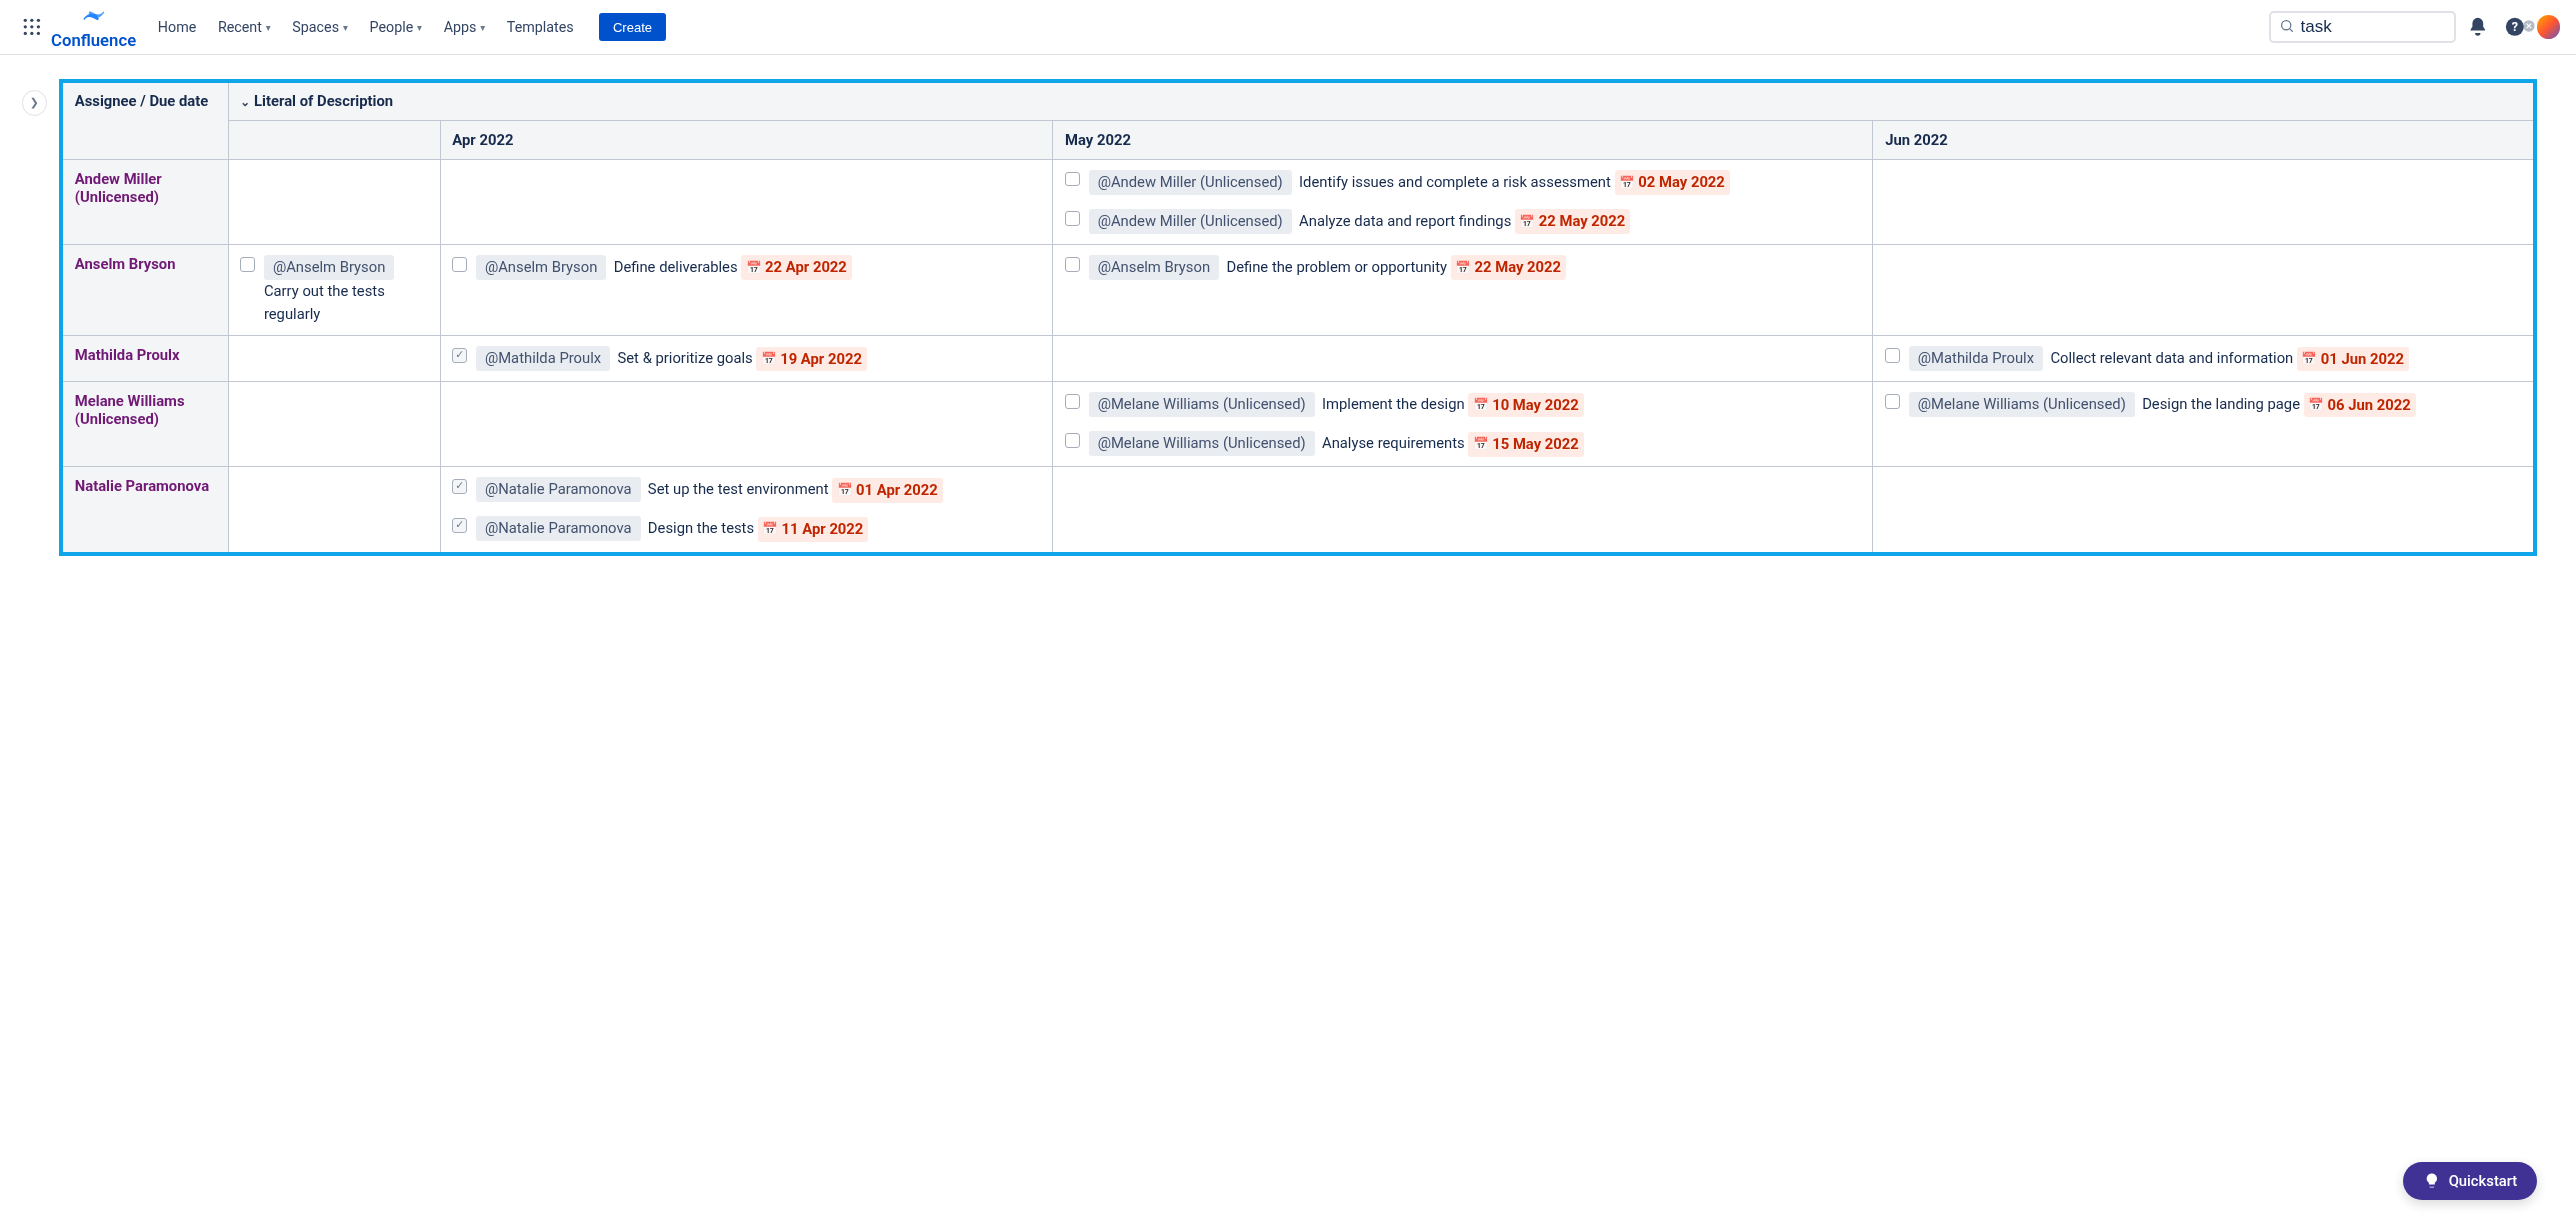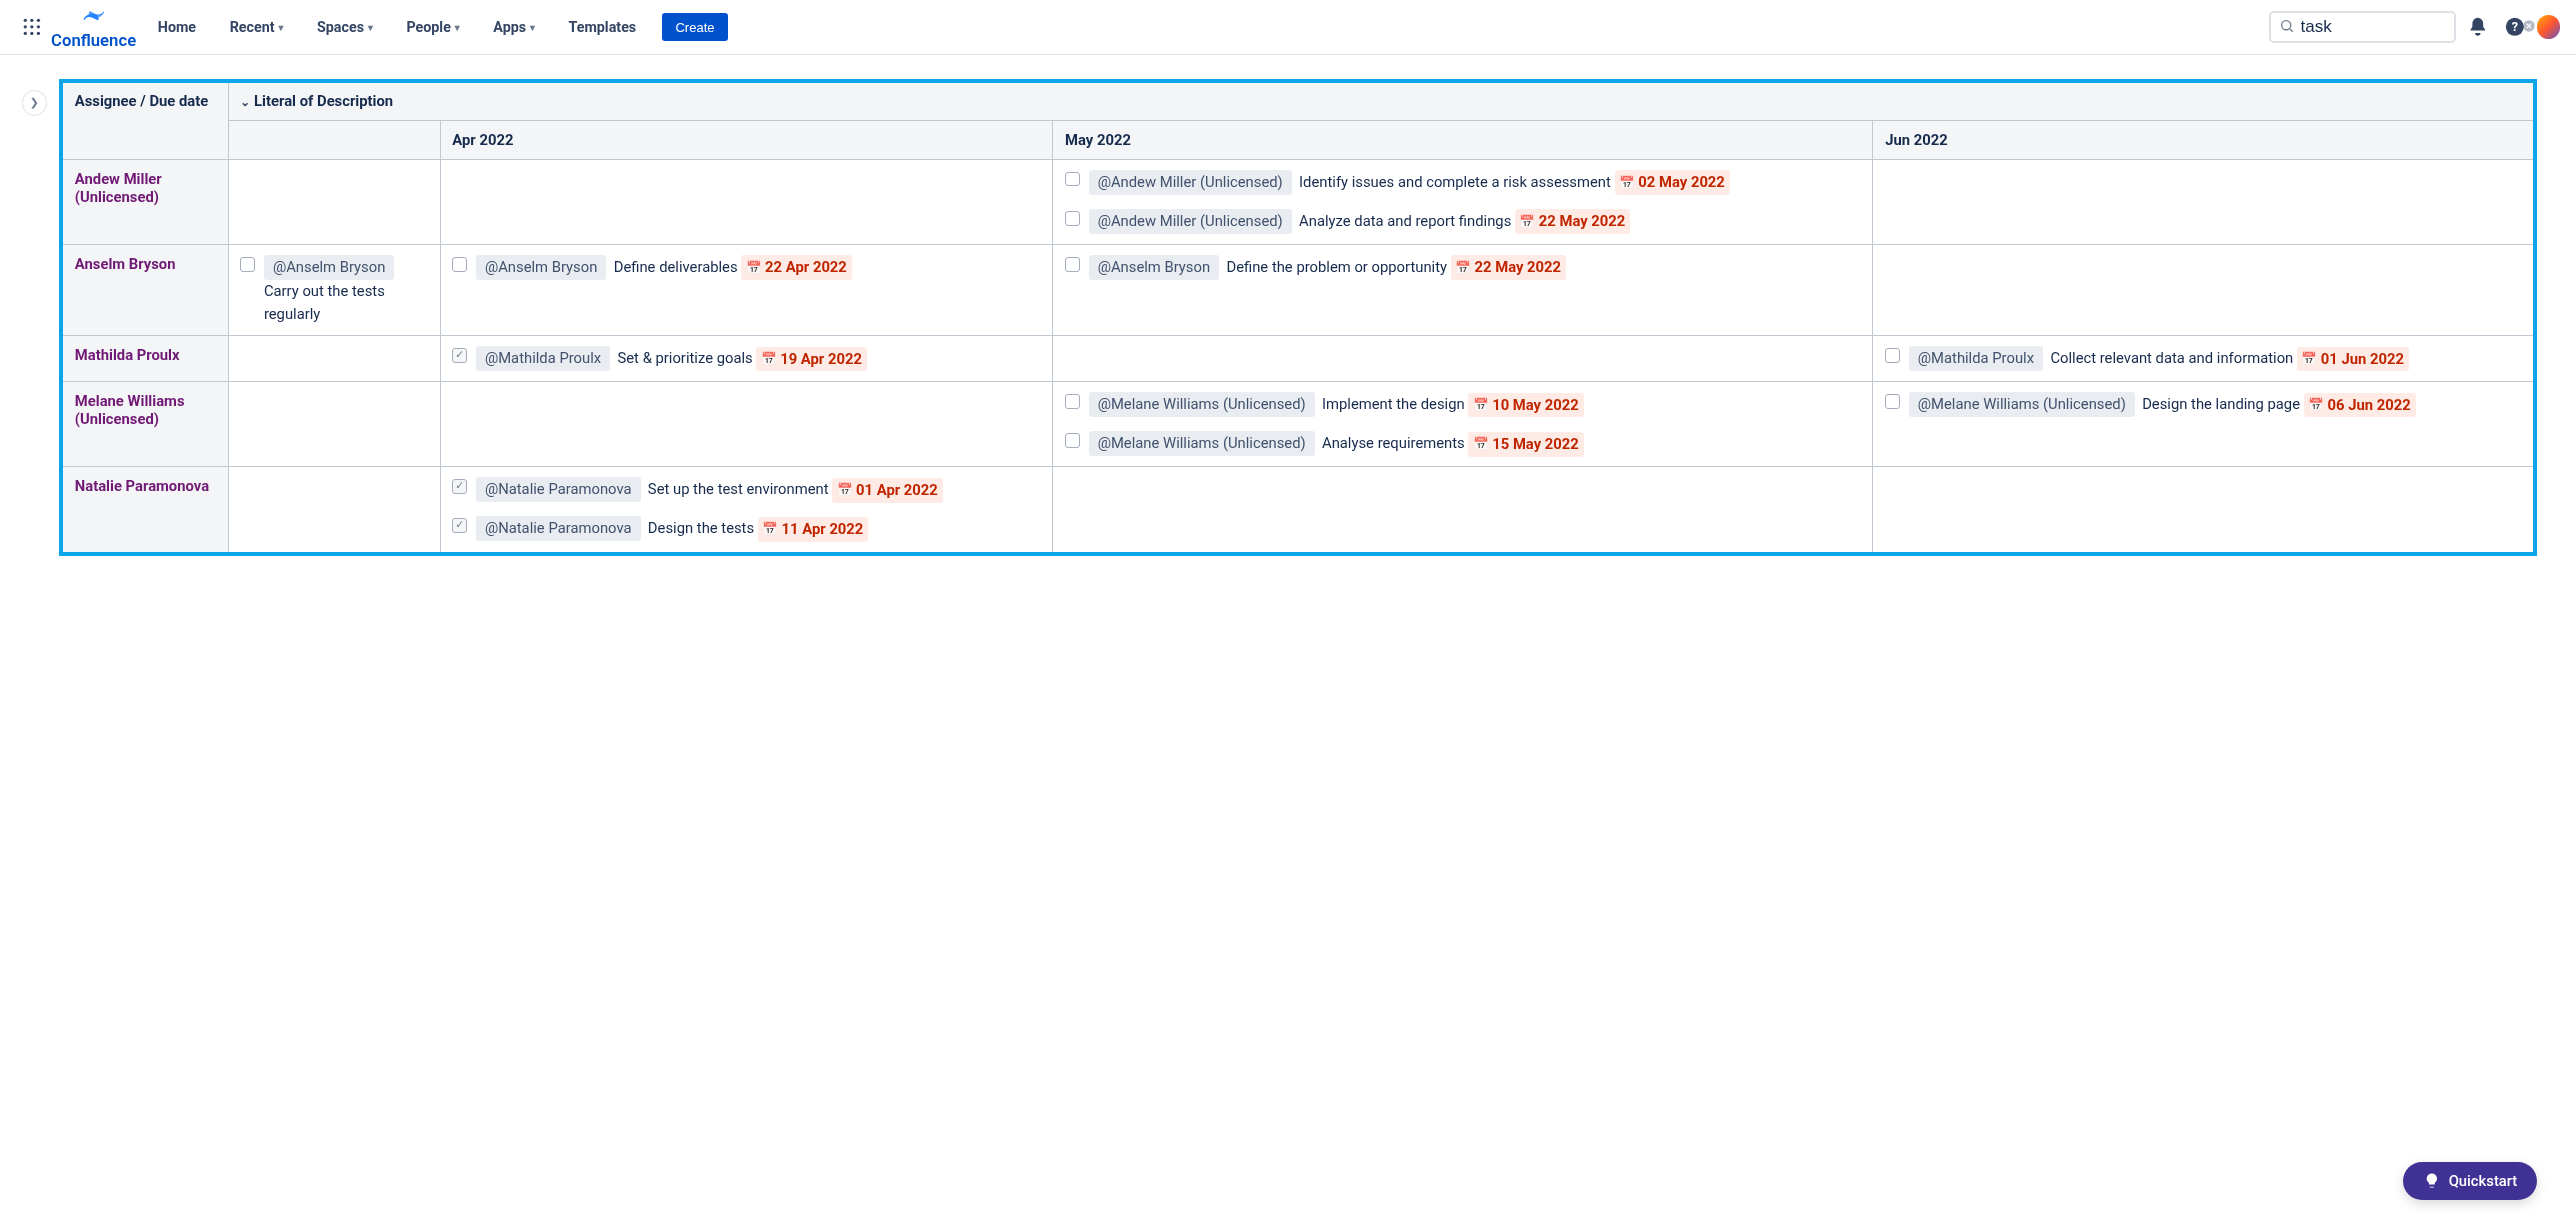--- a/index.html
+++ b/index.html
@@ -22,21 +22,21 @@
     display: inline-flex; align-items: center; justify-content: center;
     border-radius: 3px; cursor: pointer;
     color: #344563;
   }
   .logo {
     display: inline-flex; align-items: center; gap: 3.9px;
     color: #0052CC; font-weight: 600; font-size: 16.7px;
     margin-right: 8px; cursor: pointer; flex-direction: column;
   }
   .logo svg { width: 23.6px; height: 23.6px; }
-  .nav-links { display: flex; align-items: center; gap: 14px; font-weight: bold; }
+  .nav-links { display: flex; align-items: center; gap: 2px; }
   .nav-link {
     padding: 5.9px 9.8px; color: #344563; cursor: pointer;
     display: inline-flex; align-items: center; gap: 3.9px;
     border-radius: 3px; font-size: 14.3px;
   }
   .chevron { font-size: 9.8px; color: #6b778c; }
   .create-btn {
     margin-left: 11.8px;
     background: #0052CC; color: #fff; border: none;
     padding: 6.9px 13.8px; border-radius: 3px; font-weight: 500;

